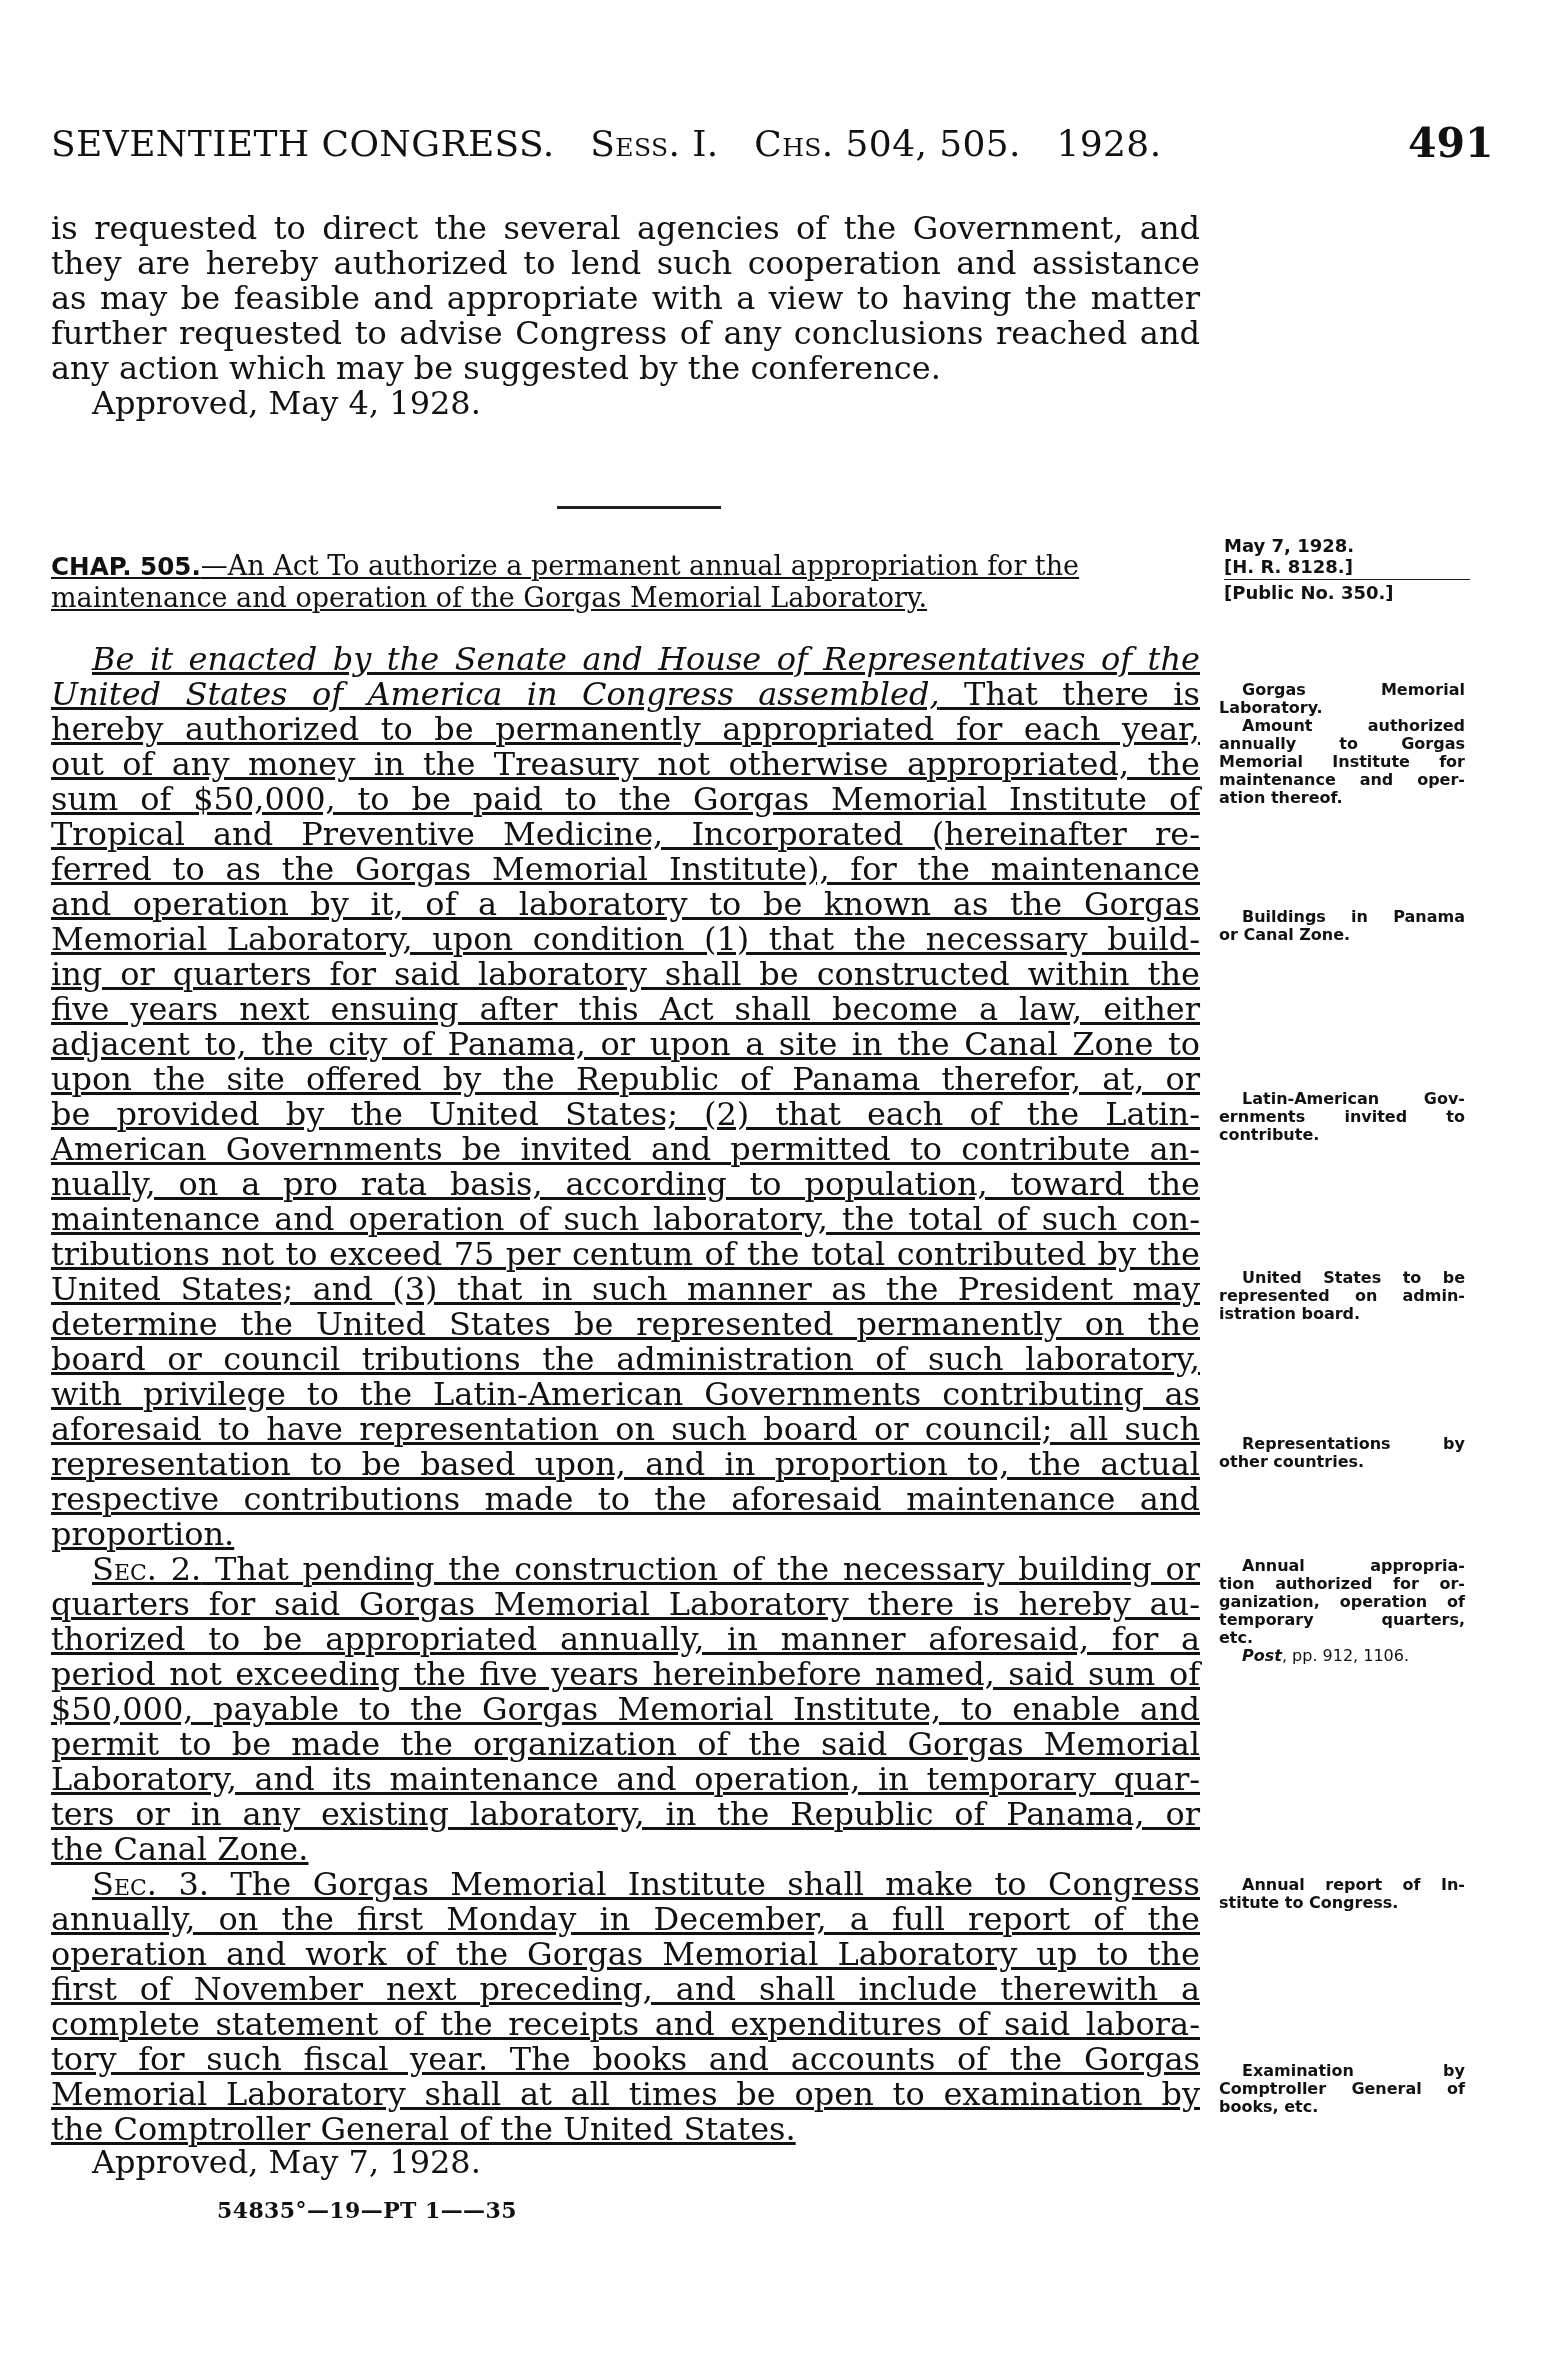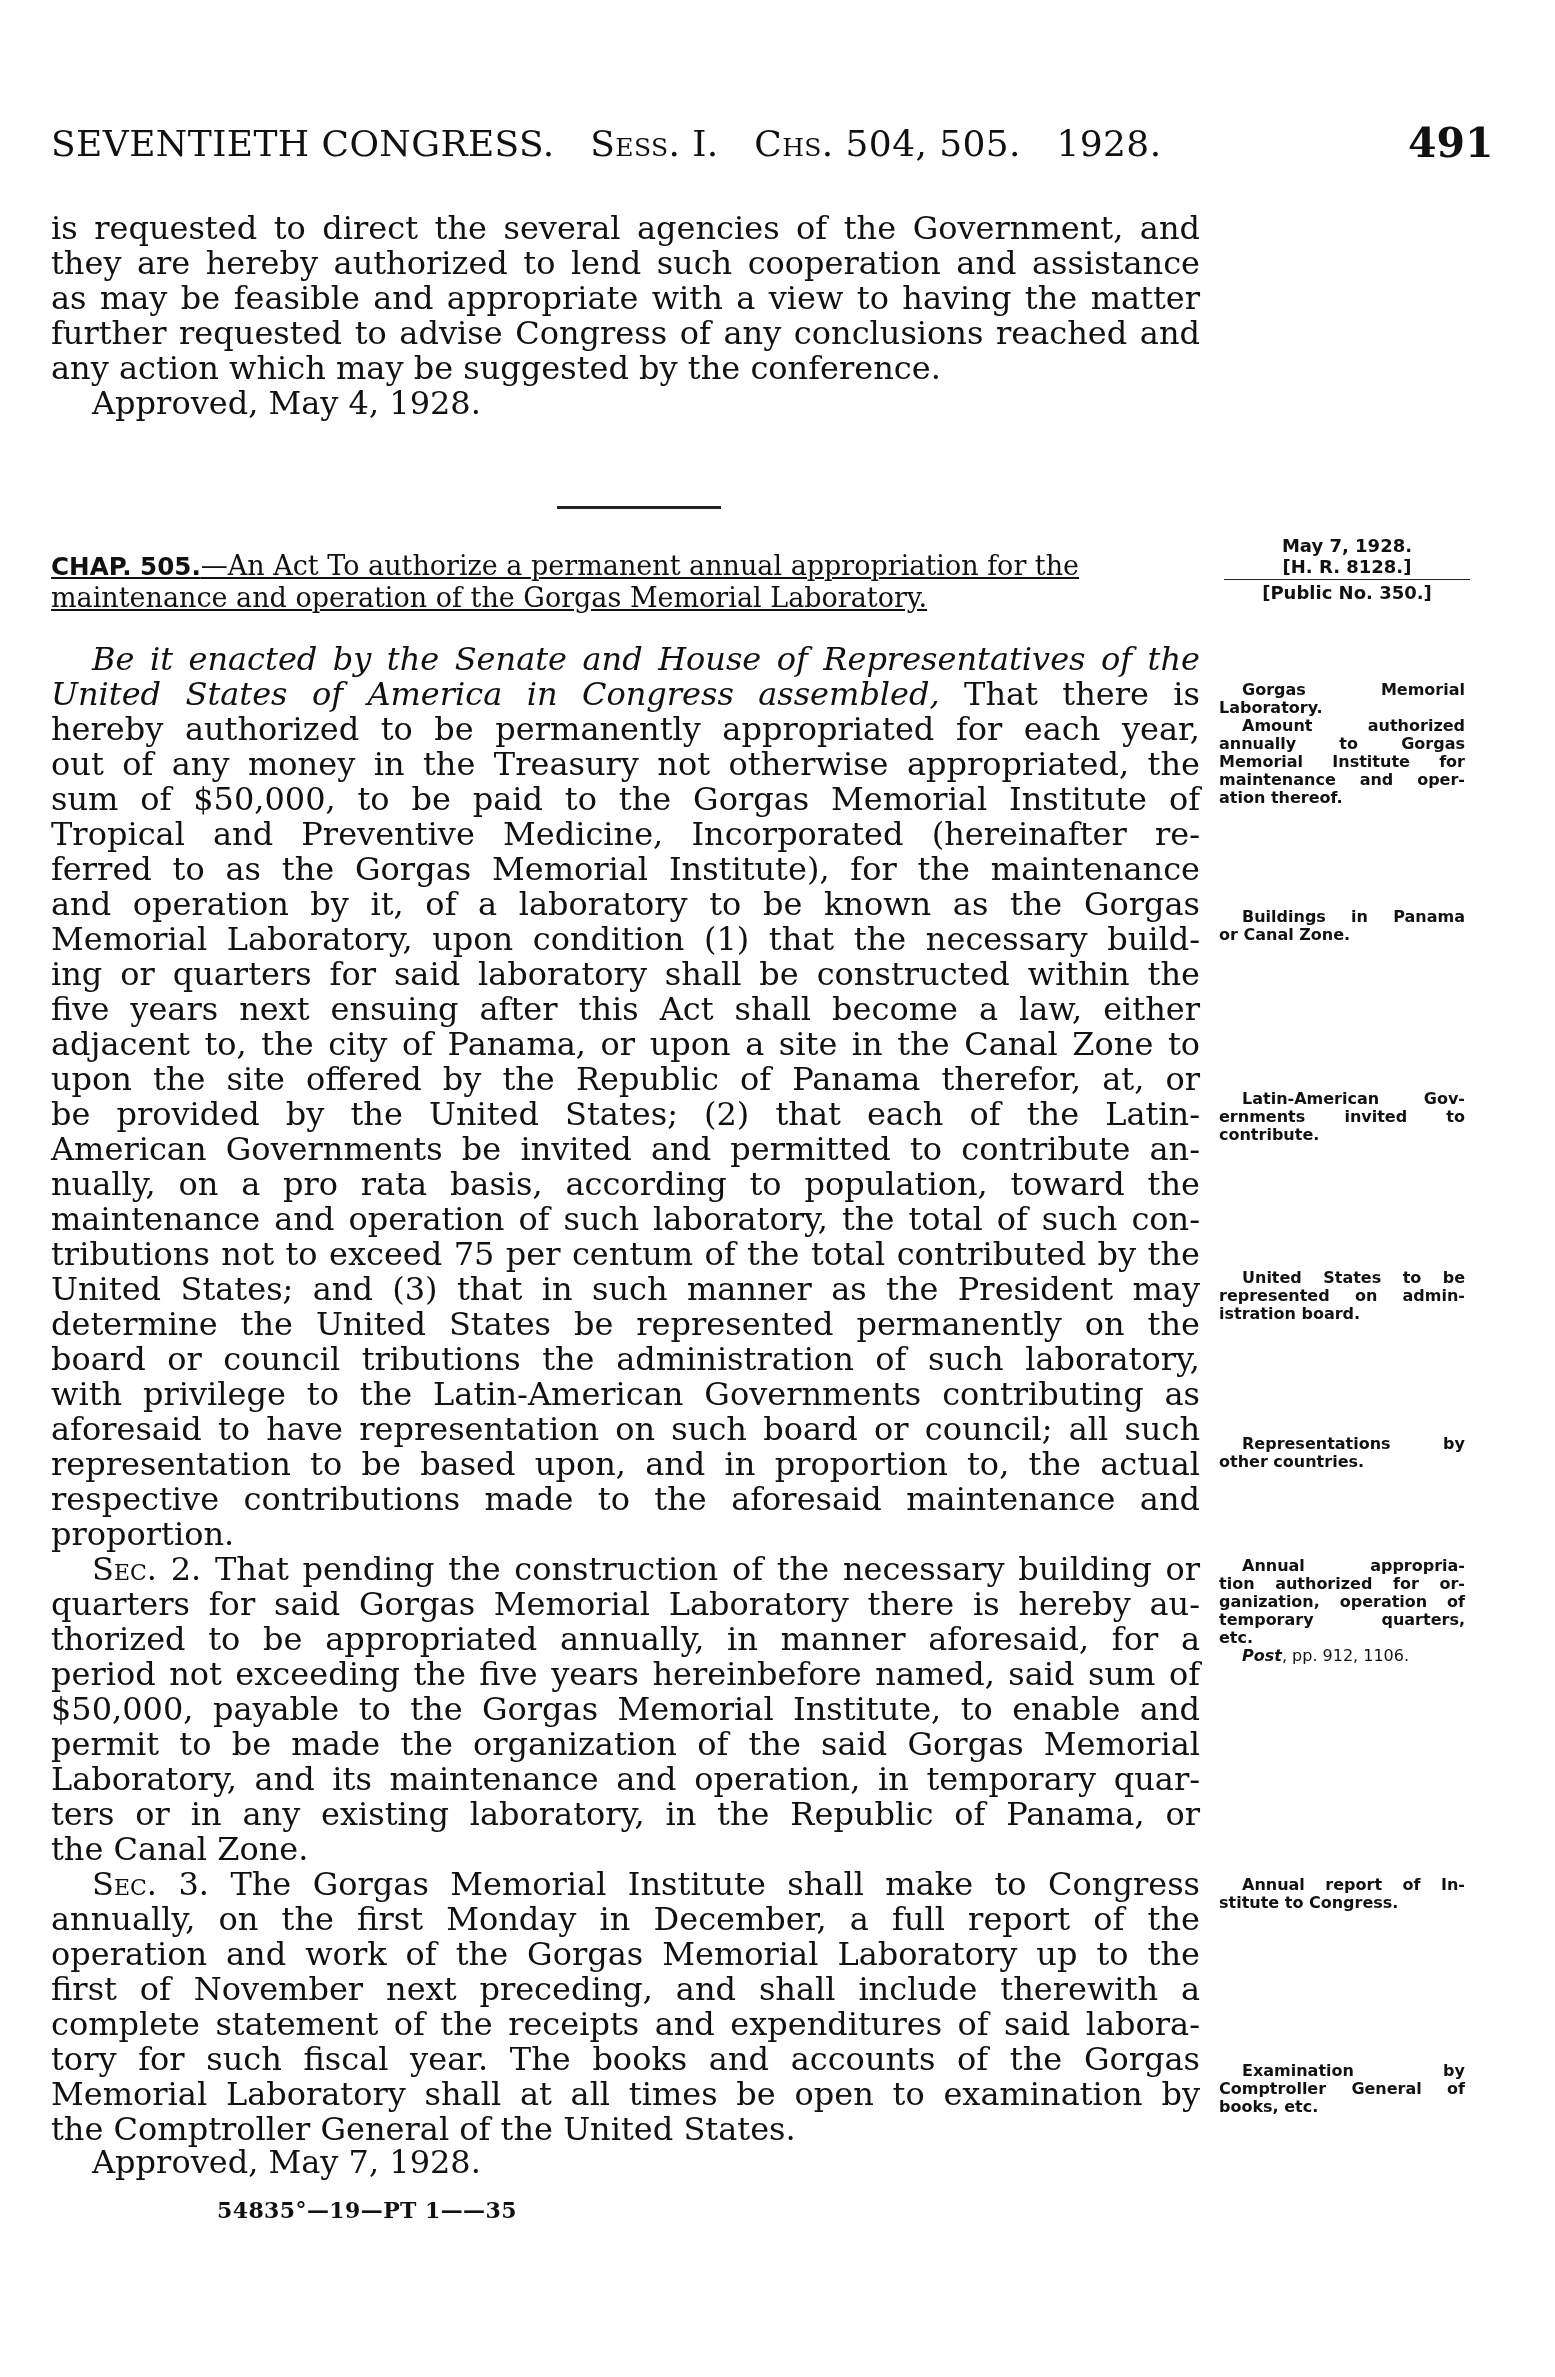--- a/index.html
+++ b/index.html
@@ -16,21 +16,21 @@
   .sc { font-variant: small-caps; }
   .rule { position: absolute; top: 506px; left: 557px; width: 164px; height: 2.5px; background: #222; }
   .chap { top: 550px; left: 51px; width: 1149px; font-size: 27px; line-height: 31px; text-decoration: underline; }
   .chap b { font-family: "DejaVu Sans", sans-serif; font-size: 24.6px; }
   .mnote { left: 1219px; width: 246px; font-family: "DejaVu Sans", sans-serif; font-weight: bold; font-size: 16px; line-height: 18px; }
   .mnote .nl { display: block; text-align: justify; text-align-last: justify; white-space: nowrap; }
   .mnote .nl.last { text-align-last: left; }
   .mnote .nl.ind { padding-left: 23px; }
   .mnote .post { font-weight: normal; }
   .mnote .post i { font-weight: bold; }
-  .sideref { left: 1224px; width: 246px; font-family: "DejaVu Sans", sans-serif; font-weight: bold; font-size: 18px; line-height: 20.5px; text-align: center; }
+  .sideref { left: 1224px; width: 246px; font-family: "DejaVu Sans", sans-serif; font-weight: bold; font-size: 18px; line-height: 20.5px; }
   .sideref .hr { height: 1.6px; background: #222; margin: 1.6px 0 2.5px 0; }
   .approved { left: 92px; font-size: 32px; }
   .footer { top: 2197px; left: 217px; font-size: 22px; font-weight: bold; letter-spacing: 0.4px; }
 </style>
 </head>
 <body>
 
 <div class="abs hdr">
   <span>SEVENTIETH CONGRESS.</span>&nbsp;&nbsp;
   <span class="sc">Sess. I.</span>&nbsp;&nbsp;
@@ -57,21 +57,21 @@
   <div>maintenance and operation of the Gorgas Memorial Laboratory.</div>
 </div>
 
 <div class="abs sideref" style="top:536px;">
   <div>May 7, 1928.</div>
   <div>[H. R. 8128.]</div>
   <div class="hr"></div>
   <div>[Public No. 350.]</div>
 </div>
 
-<div class="abs col" style="top:642px;">
+<div class="abs col" style="top:642px;text-decoration:underline;">
   <span class="line ind it">Be it enacted by the Senate and House of Representatives of the</span>
   <span class="line"><span class="it">United States of America in Congress assembled,</span><span> That there is</span></span>
   <span class="line">hereby authorized to be permanently appropriated for each year,</span>
   <span class="line">out of any money in the Treasury not otherwise appropriated, the</span>
   <span class="line">sum of $50,000, to be paid to the Gorgas Memorial Institute of</span>
   <span class="line">Tropical and Preventive Medicine, Incorporated (hereinafter re-</span>
   <span class="line">ferred to as the Gorgas Memorial Institute), for the maintenance</span>
   <span class="line">and operation by it, of a laboratory to be known as the Gorgas</span>
   <span class="line">Memorial Laboratory, upon condition (1) that the necessary build-</span>
   <span class="line">ing or quarters for said laboratory shall be constructed within the</span>

